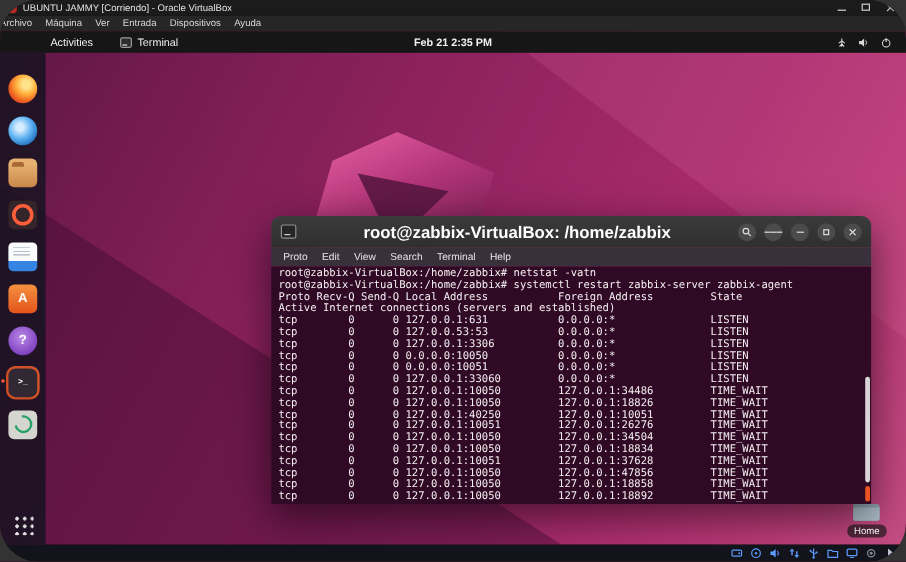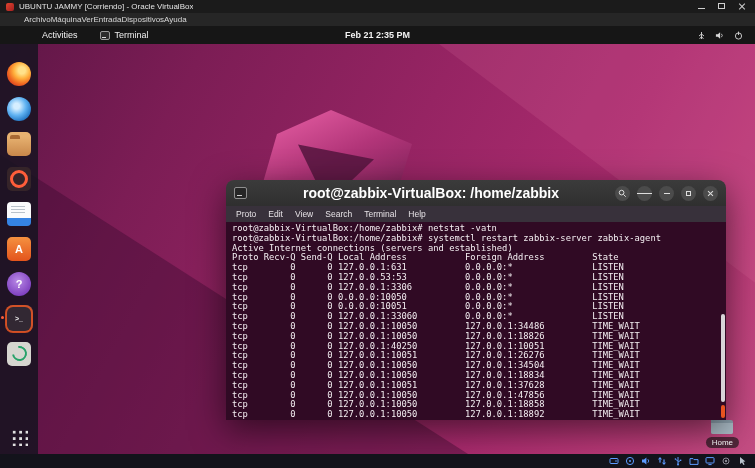--- a/index.html
+++ b/index.html
@@ -1,33 +1,33 @@
 <!DOCTYPE html>
 <html><head>
 <meta charset="utf-8">
 <style>
   * { margin:0; padding:0; box-sizing:border-box; }
   body { background:#333; font-family:"Liberation Sans", sans-serif; }
-  .screen { position:relative; width:755px; height:468px; overflow:hidden; background:#000; }
+  .screen { position:relative; width:755px; height:468px; overflow:hidden; background:#000;border-radius:32px; }
 
   
   .vbox-titlebar { position:absolute; top:0; left:0; right:0; height:13px;
     background:#1b1b1b; display:flex; align-items:center; gap:5px; padding:0 6px;
     color:#e2e2e2; font-size:8px; }
   .vbox-logo { width:8px; height:8px; border-radius:2px; background:linear-gradient(135deg,#e0442f,#a31f1f); flex:0 0 auto; }
   .vbox-title { white-space:nowrap; overflow:hidden; }
   .win-controls { margin-left:auto; display:flex; gap:10px; align-items:center; padding-right:2px; }
   .wc { width:10px; height:9px; position:relative; cursor:default; }
   .wc-min { position:absolute; left:1px; bottom:2px; width:7px; height:1px; background:#cfcfcf; }
   .wc-max { position:absolute; left:1px; top:1px; width:7px; height:6px; border:1px solid #cfcfcf; }
   .wc-x1,.wc-x2 { position:absolute; left:1px; top:4px; width:8px; height:1px; background:#cfcfcf; }
   .wc-x1 { transform:rotate(45deg); } .wc-x2 { transform:rotate(-45deg); }
 
   .vbox-menubar { position:absolute; top:13px; left:0; right:0; height:13px;
-    background:#262626; display:flex; align-items:center; padding:0 24px;
+    background:#262626; display:flex; align-items:center; gap:11px; padding:0 0;
     color:#d8d8d8; font-size:8px; }
   .vmenu { cursor:default; }
 
   
   .guest { position:absolute; top:26px; left:0; right:0; bottom:14px; overflow:hidden; }
   .wallpaper { position:absolute; inset:0;
     background:linear-gradient(118deg,#5e1646 0%, #7c1d55 22%, #962463 48%, #aa2b6e 70%, #bb3b78 88%, #c44e83 100%); }
   .wp-shade-bl { position:absolute; inset:0; background:rgba(52,8,44,0.38);
     clip-path:polygon(0 30%, 0 100%, 62% 100%); }
   .wp-light-tr { position:absolute; inset:0; background:rgba(255,150,190,0.12);
@@ -263,22 +263,22 @@
         <span>Proto</span>
         <span>Edit</span>
         <span>View</span>
         <span>Search</span>
         <span>Terminal</span>
         <span>Help</span>
       </div>
       <div class="term-body">
         <div class="tline">root@zabbix-VirtualBox:/home/zabbix# netstat -vatn</div>
         <div class="tline">root@zabbix-VirtualBox:/home/zabbix# systemctl restart zabbix-server zabbix-agent</div>
+        <div class="tline">Proto Recv-Q Send-Q Local Address           Foreign Address         State</div>
         <div class="tline">Active Internet connections (servers and established)</div>
-        <div class="tline">Proto Recv-Q Send-Q Local Address           Foreign Address         State</div>
         <div class="tline">tcp        0      0 127.0.0.1:631           0.0.0.0:*               LISTEN</div>
         <div class="tline">tcp        0      0 127.0.0.53:53           0.0.0.0:*               LISTEN</div>
         <div class="tline">tcp        0      0 127.0.0.1:3306          0.0.0.0:*               LISTEN</div>
         <div class="tline">tcp        0      0 0.0.0.0:10050           0.0.0.0:*               LISTEN</div>
         <div class="tline">tcp        0      0 0.0.0.0:10051           0.0.0.0:*               LISTEN</div>
         <div class="tline">tcp        0      0 127.0.0.1:33060         0.0.0.0:*               LISTEN</div>
         <div class="tline">tcp        0      0 127.0.0.1:10050         127.0.0.1:34486         TIME_WAIT</div>
         <div class="tline">tcp        0      0 127.0.0.1:10050         127.0.0.1:18826         TIME_WAIT</div>
         <div class="tline">tcp        0      0 127.0.0.1:40250         127.0.0.1:10051         TIME_WAIT</div>
         <div class="tline">tcp        0      0 127.0.0.1:10051         127.0.0.1:26276         TIME_WAIT</div>

